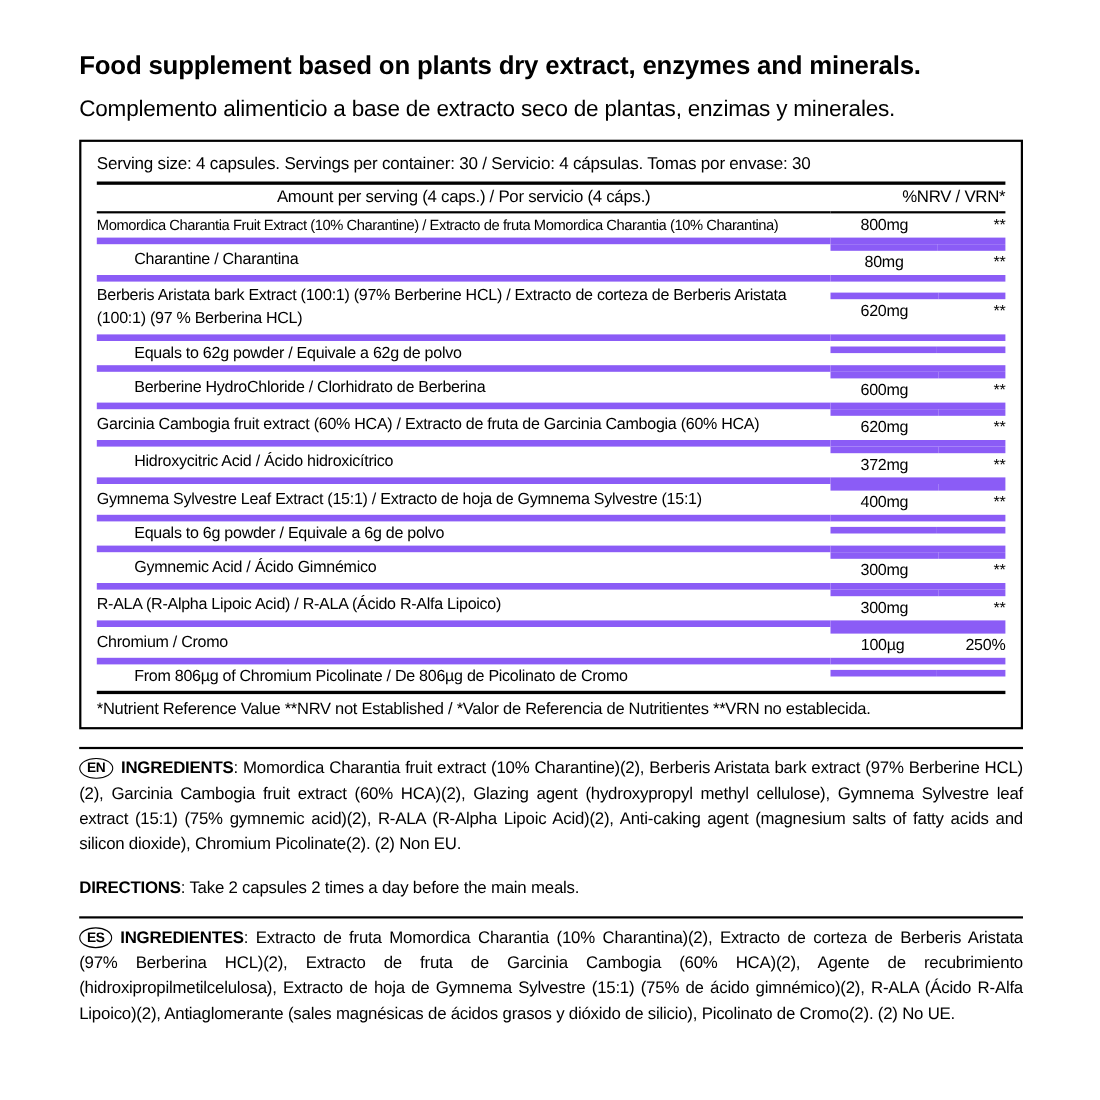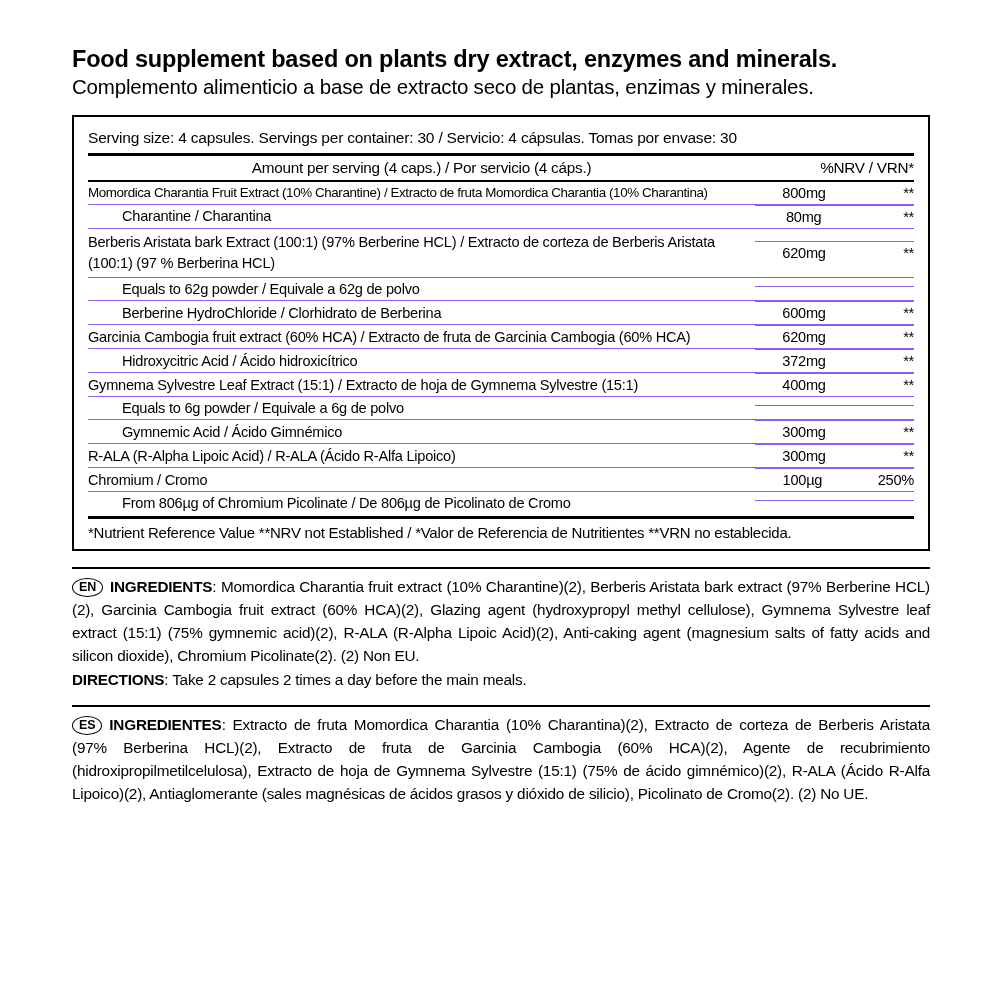--- a/index.html
+++ b/index.html
@@ -21,21 +21,21 @@
     font-size: 23.5px;
     font-weight: bold;
     letter-spacing: -0.2px;
     line-height: 1.28;
   }
   .heading .line2 {
     font-size: 20.5px;
     font-weight: normal;
     letter-spacing: -0.2px;
     line-height: 1.3;
-    margin-top: 0;
+    margin-top: 12px;
   }
   
   .facts {
     border: 2.5px solid #000;
     padding: 10px 14px 8px 14px;
   }
   .facts-title {
     font-size: 19px;
     font-weight: bold;
     letter-spacing: -0.2px;
@@ -71,21 +71,21 @@
     width: 72px;
     white-space: nowrap;
   }
   .hdr-row td {
     font-size: 15.3px;
     padding: 6px 0 7px 0;
     border-bottom: 2.5px solid #000;
   }
   .hdr-center { text-align: center; }
   .hdr-nrv { text-align: right; font-size: 14.4px; }
-  tr.sep td { border-top: 1px solid #8b5cf6; }
+  tr.sep td { border-top: 6px solid #8b5cf6; }
   .indent-1 { padding-left: 34px !important; }
   .small-name { font-size: 13.4px; letter-spacing: -0.4px; }
   .two-line { line-height: 1.45; }
   .footnote-rule { border-top: 3px solid #000; margin-top: 2px; }
   .footnote {
     font-size: 15px;
     padding-top: 5px;
     letter-spacing: -0.25px;
   }
   
@@ -106,21 +106,21 @@
     font-weight: bold;
     padding: 1px 6px 2px 6px;
     line-height: 1.15;
     margin-right: 7px;
     vertical-align: 1px;
   }
   .lbl { font-weight: bold; }
   .directions {
     font-size: 15.3px;
     letter-spacing: -0.2px;
-    margin-top: 3px;
+    margin-top: 19px;
   }
 </style>
 </head>
 <body>
 
 <div class="page">
 
   <div class="heading">
     <div class="line1">Food supplement based on plants dry extract, enzymes and minerals.</div>
     <div class="line2">Complemento alimenticio a base de extracto seco de plantas, enzimas y minerales.</div>

